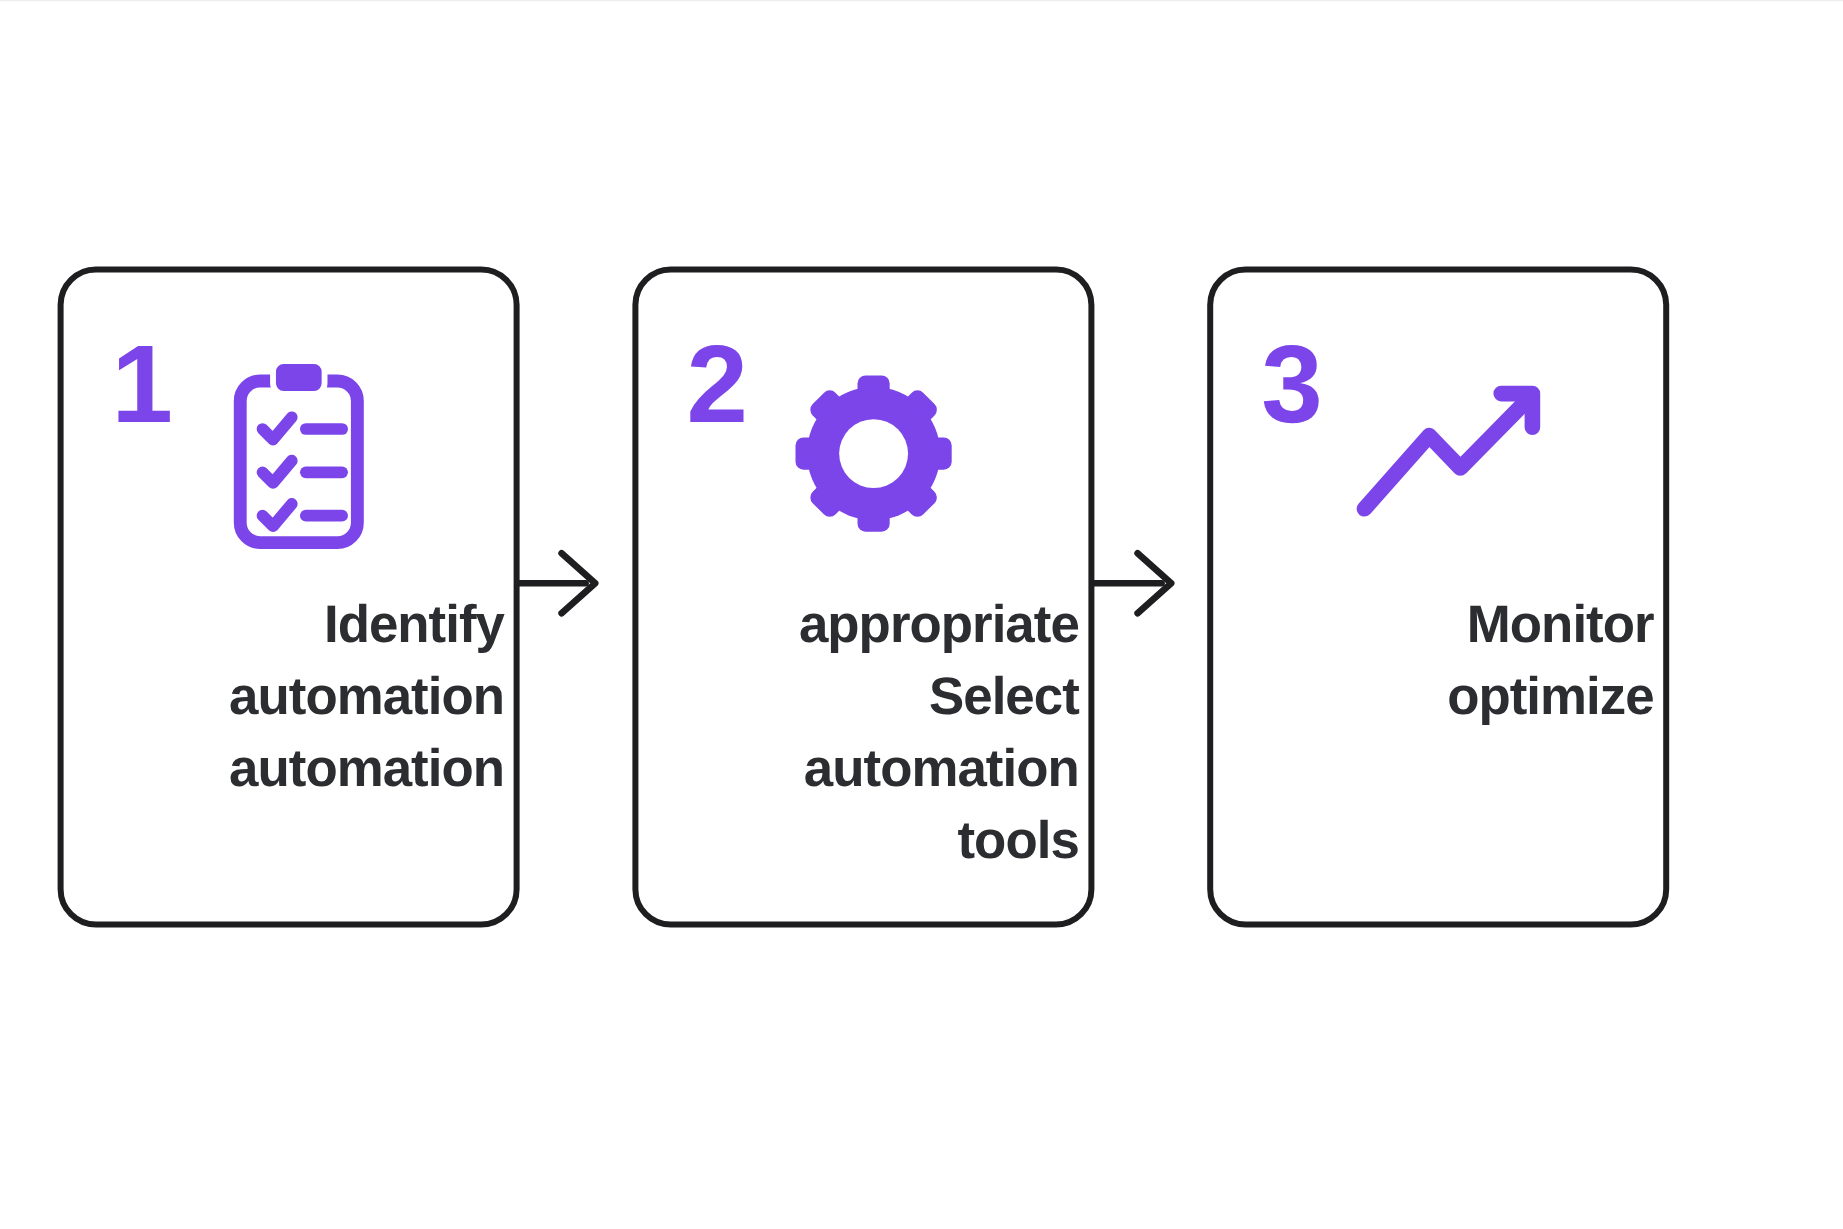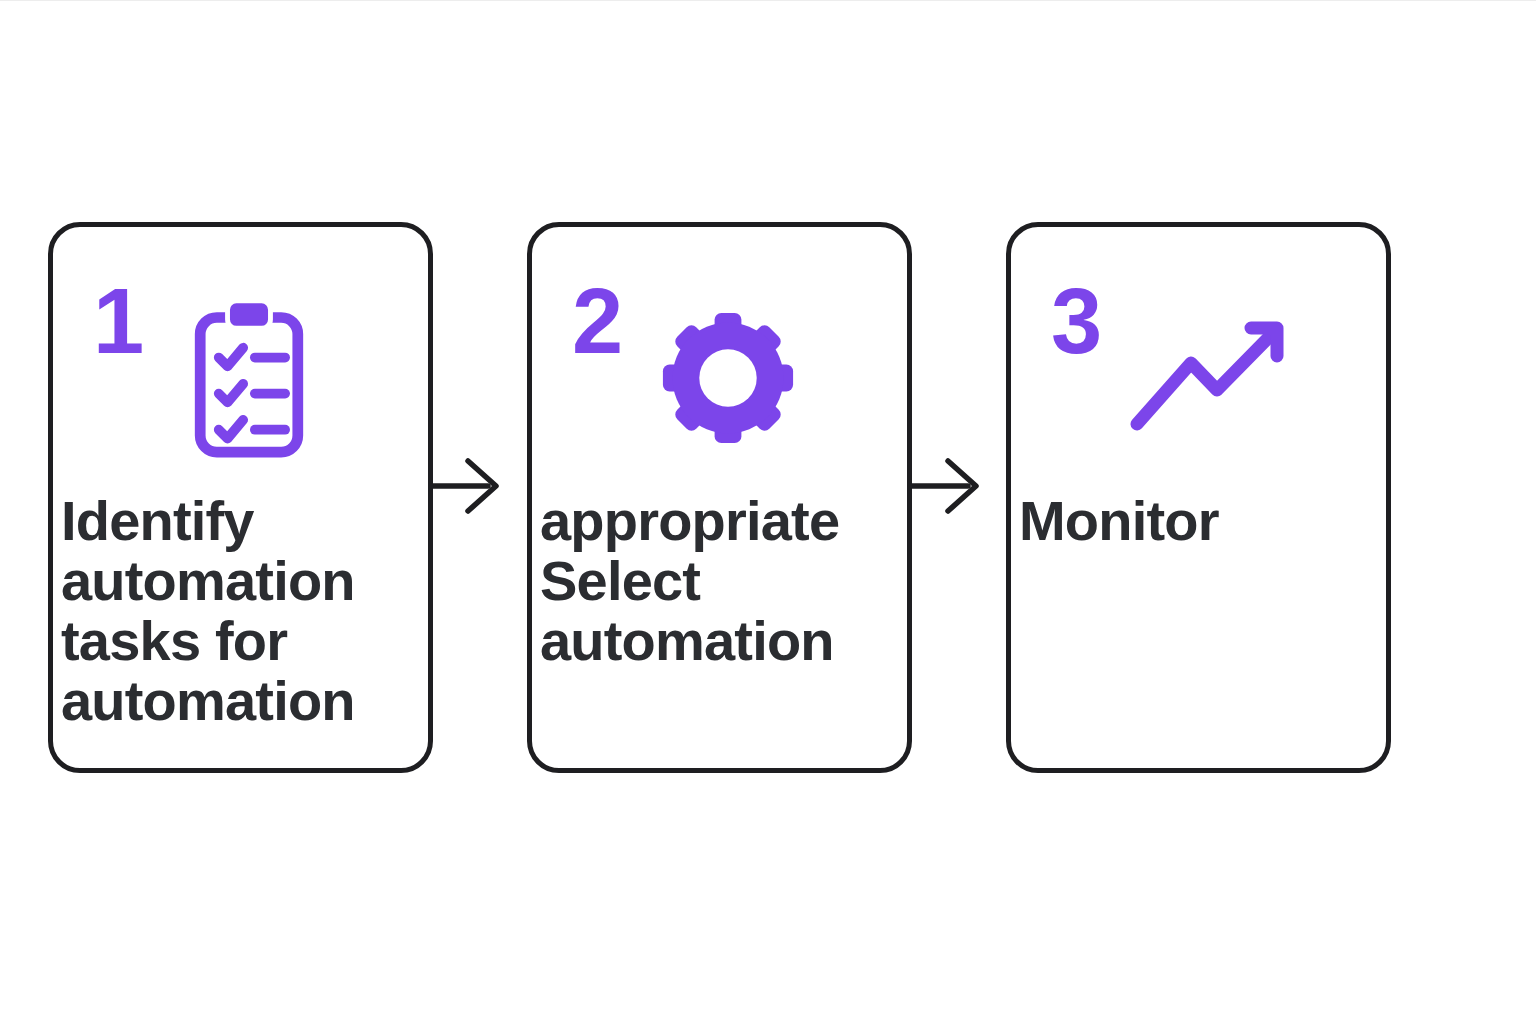--- a/index.html
+++ b/index.html
@@ -47,22 +47,22 @@
   }
   .c1 .step-icon { top: 70px;  margin-left: -49px; }
   .c2 .step-icon { top: 84px;  margin-left: -59px; }
   .c3 .step-icon { top: 93px;  margin-left: -70px; }
 
   .step-text {
     position: absolute;
     top: 264px;
     left: 8px;
     right: 8px;
-    text-align: left;
-    font-size: 56px;
+    text-align: right;
+    font-size: 44px;
     line-height: 60px;
     font-weight: 700;
     letter-spacing: -0.8px;
     color: #2b2d31;
   }
   .connector {
     position: absolute;
     top: 453px;
   }
   .connector.a1 { left: 430px; }
@@ -83,21 +83,20 @@
         <line x1="64" y1="62" x2="95" y2="62"></line>
         <polyline points="27,99 36,108 52,89"></polyline>
         <line x1="64" y1="99" x2="95" y2="99"></line>
         <polyline points="27,136 36,145 52,126"></polyline>
         <line x1="64" y1="136" x2="95" y2="136"></line>
       </g>
     </svg>
     <div class="step-text">
       <div>Identify</div>
       <div>automation</div>
-      <div>tasks for</div>
       <div>automation</div>
     </div>
   </div>
 
   <svg class="connector a1" width="84" height="64" viewBox="0 0 84 64">
     <g fill="none" stroke="#1e1e21" stroke-width="5.5" stroke-linecap="round" stroke-linejoin="round">
       <line x1="1" y1="32" x2="58" y2="32"></line>
       <polyline points="38,7 66,32 38,57"></polyline>
     </g>
   </svg>
@@ -111,36 +110,38 @@
         <rect x="56" y="2" width="28" height="136" rx="7" transform="rotate(90 70 70)"></rect>
         <rect x="56" y="2" width="28" height="136" rx="7" transform="rotate(135 70 70)"></rect>
         <circle cx="70" cy="70" r="58"></circle>
       </g>
       <circle cx="70" cy="70" r="30" fill="#ffffff"></circle>
     </svg>
     <div class="step-text">
       <div>appropriate</div>
       <div>Select</div>
       <div>automation</div>
+      <div>tools</div>
     </div>
   </div>
 
   <svg class="connector a2" width="84" height="64" viewBox="0 0 84 64">
     <g fill="none" stroke="#1e1e21" stroke-width="5.5" stroke-linecap="round" stroke-linejoin="round">
       <line x1="1" y1="32" x2="58" y2="32"></line>
       <polyline points="38,7 66,32 38,57"></polyline>
     </g>
   </svg>
 
   <div class="card c3">
     <div class="step-number">3</div>
     <svg class="step-icon" width="156" height="112" viewBox="0 0 156 112">
       <g fill="none" stroke="#7c45ea" stroke-width="13" stroke-linecap="round" stroke-linejoin="round">
         <polyline points="8,104 62,43 88,70 146,11"></polyline>
         <polyline points="122,8 148,8 148,36"></polyline>
       </g>
     </svg>
     <div class="step-text">
       <div>Monitor</div>
+      <div>optimize</div>
     </div>
   </div>
 
 </div>
 
 </body></html>

